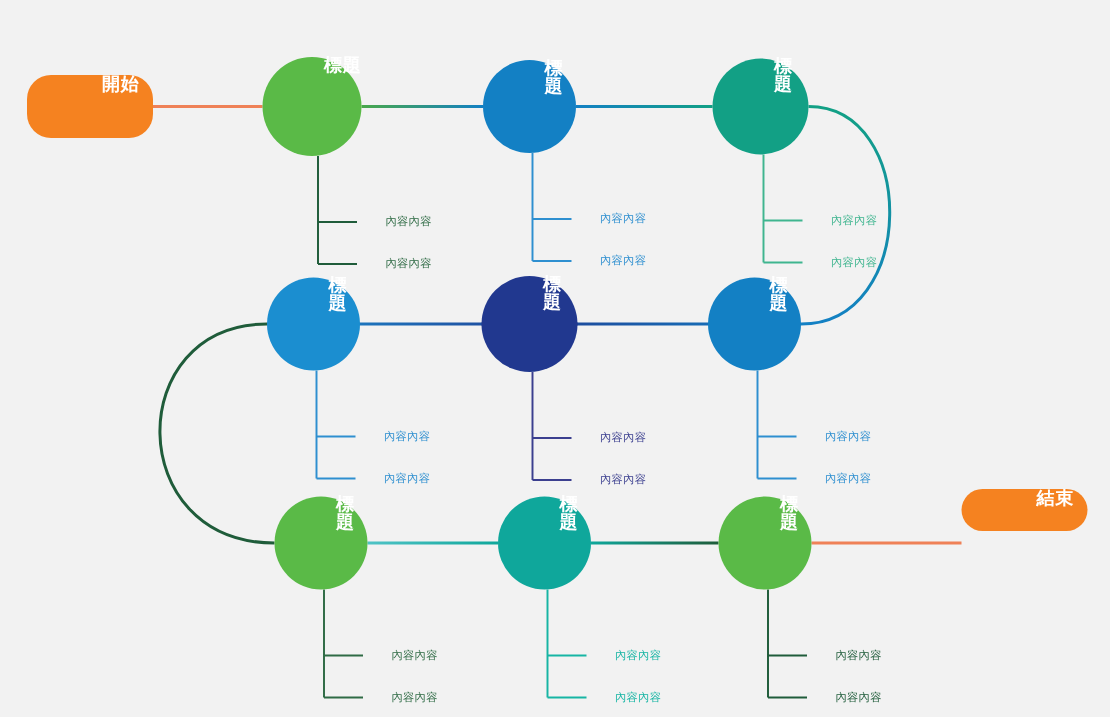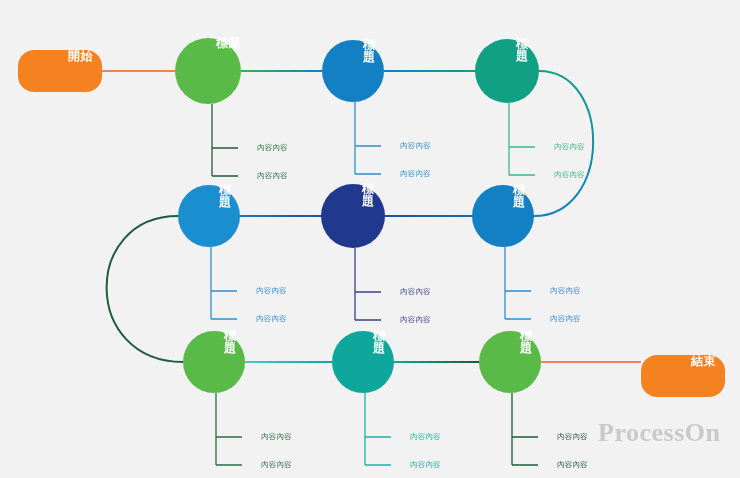--- a/index.html
+++ b/index.html
@@ -162,21 +162,21 @@
       </div>
       <div class="node node-circle" style="background: rgb(90, 186, 71); left: 183px; top: 331px; width: 62px; height: 62px;">
         <span>標題</span>
       </div>
       <div class="node node-circle" style="background: rgb(15, 167, 155); left: 332px; top: 331px; width: 62px; height: 62px;">
         <span>標題</span>
       </div>
       <div class="node node-circle" style="background: rgb(90, 186, 71); left: 479px; top: 331px; width: 62px; height: 62px;">
         <span>標題</span>
       </div>
-      <div class="node node-terminal" style="background: rgb(245, 130, 32); left: 641px; top: 355px; width: 84px; height: 42px;">
+      <div class="node node-terminal" style="background: rgb(245, 130, 32); left: 641px; top: 326px; width: 84px; height: 28px;">
         <span>結束</span>
       </div>
     </div>
   <div id="leaf-layer">
       <div class="leaf-label" style="color: rgb(47, 107, 69); left: 240px; top: 144px;">內容內容</div>
       <div class="leaf-label" style="color: rgb(47, 107, 69); left: 240px; top: 172px;">內容內容</div>
       <div class="leaf-label" style="color: rgb(46, 143, 208); left: 383px; top: 142px;">內容內容</div>
       <div class="leaf-label" style="color: rgb(46, 143, 208); left: 383px; top: 170px;">內容內容</div>
       <div class="leaf-label" style="color: rgb(63, 181, 143); left: 537px; top: 143px;">內容內容</div>
       <div class="leaf-label" style="color: rgb(63, 181, 143); left: 537px; top: 171px;">內容內容</div>
@@ -187,14 +187,13 @@
       <div class="leaf-label" style="color: rgb(46, 143, 208); left: 533px; top: 287px;">內容內容</div>
       <div class="leaf-label" style="color: rgb(46, 143, 208); left: 533px; top: 315px;">內容內容</div>
       <div class="leaf-label" style="color: rgb(47, 107, 69); left: 244px; top: 433px;">內容內容</div>
       <div class="leaf-label" style="color: rgb(47, 107, 69); left: 244px; top: 461px;">內容內容</div>
       <div class="leaf-label" style="color: rgb(23, 181, 164); left: 393px; top: 433px;">內容內容</div>
       <div class="leaf-label" style="color: rgb(23, 181, 164); left: 393px; top: 461px;">內容內容</div>
       <div class="leaf-label" style="color: rgb(31, 92, 58); left: 540px; top: 433px;">內容內容</div>
       <div class="leaf-label" style="color: rgb(31, 92, 58); left: 540px; top: 461px;">內容內容</div>
     </div>
 
-  <div class="watermark" style="left: 598px; top: 418px; color: rgb(201, 201, 201);">ProcessOn</div>
 </div>
 
 </body></html>

